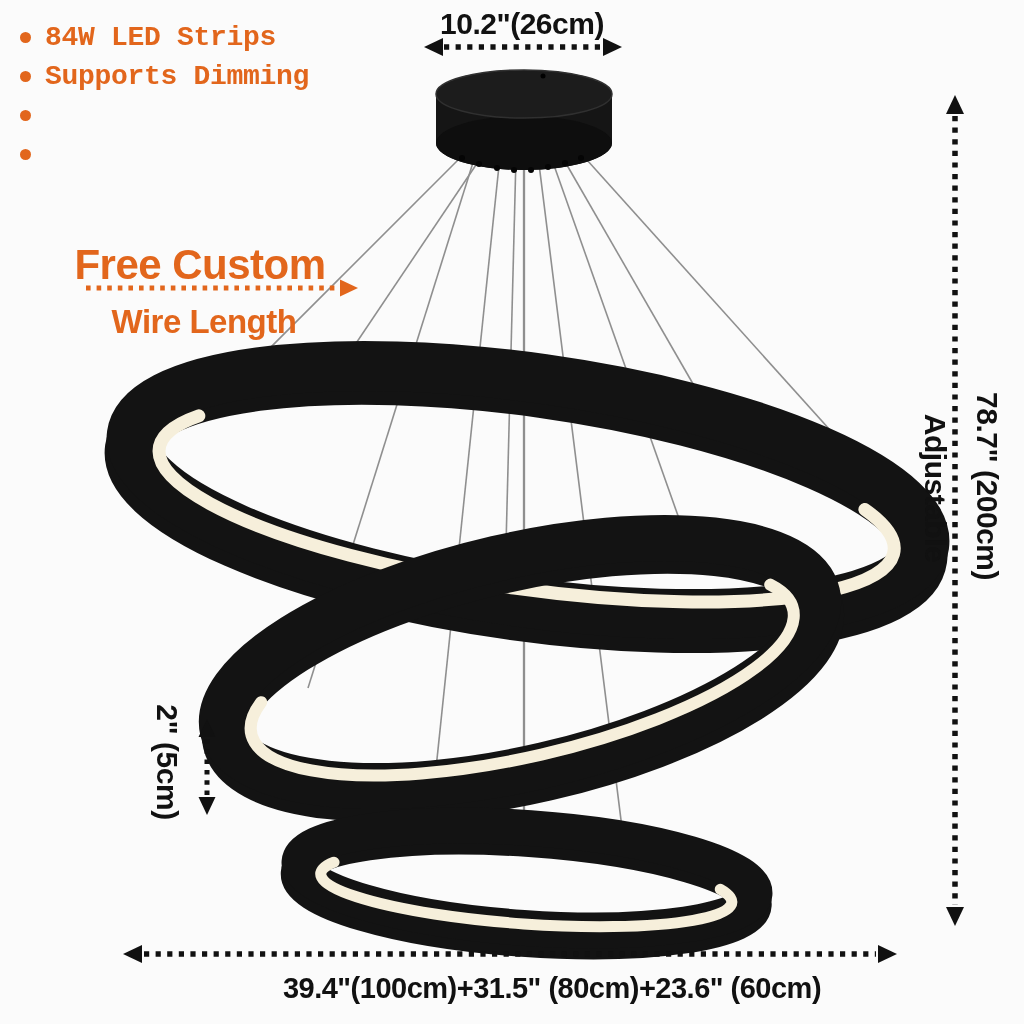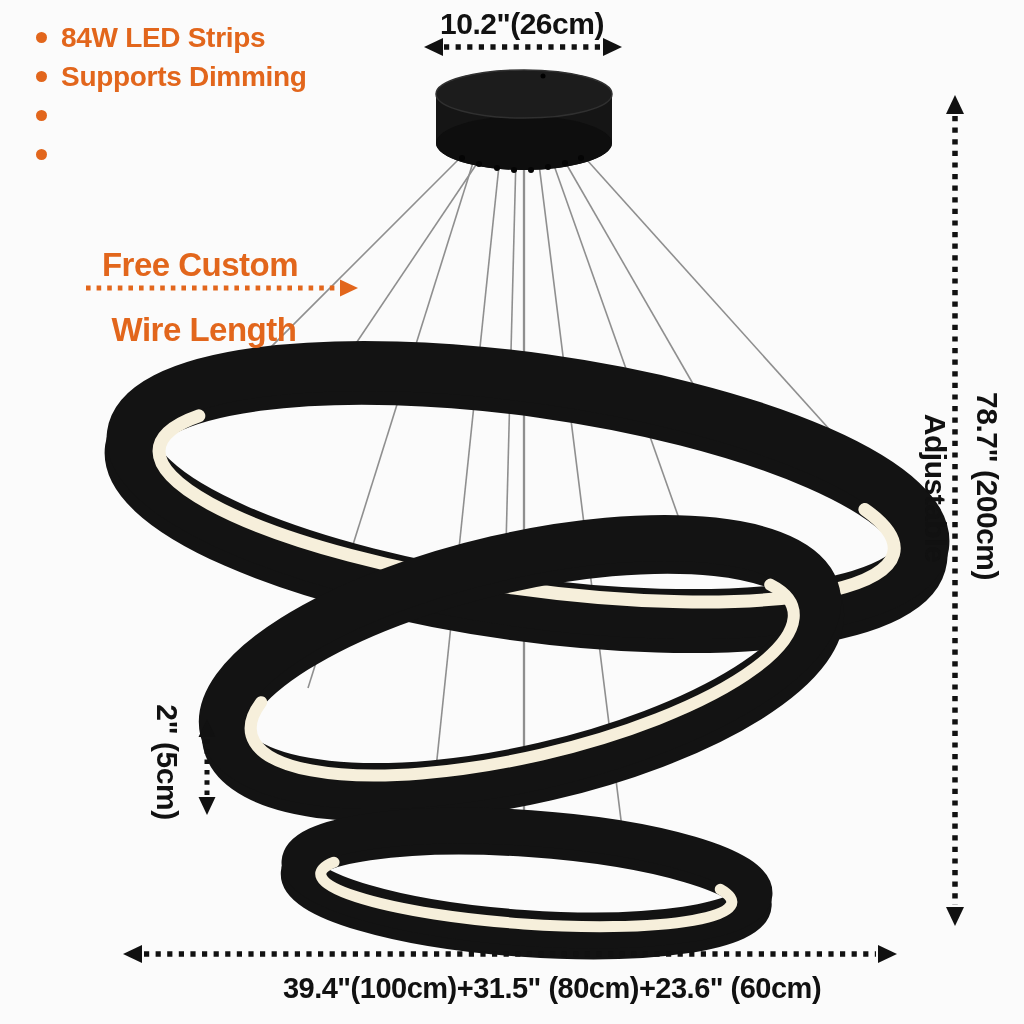--- a/index.html
+++ b/index.html
@@ -37,41 +37,41 @@
     color:var(--ink);
     font-weight:700;
     letter-spacing:-0.5px;
     white-space:pre;
   }
   .label.orange{color:var(--accent);}
   .center{transform:translate(-50%,-50%);}
   .rot90{transform:translate(-50%,-50%) rotate(90deg);}
 
   .features{
-    position:absolute;left:36px;top:22px;
+    position:absolute;left:20px;top:22px;font-family:Liberation Mono, monospace;
   }
   .feat{
     display:flex;align-items:flex-start;
     height:39px;
   }
   .feat .dot{
     width:11px;height:11px;border-radius:50%;
     background:var(--accent);
     margin:10px 14px 0 0;
     flex:none;
   }
   .feat .txt{
     color:var(--accent);
     font-size:28px;font-weight:700;
     letter-spacing:-0.3px;
     white-space:pre;
   }
   .top-dim{left:522px;top:24px;font-size:30px;}
-  .wire-note1{left:200px;top:265px;font-size:33px;}
-  .wire-note2{left:204px;top:322px;font-size:33px;margin-top:8px;}
+  .wire-note1{left:200px;top:265px;font-size:42px;}
+  .wire-note2{left:204px;top:322px;font-size:33px;}
   .height-dim{left:987px;top:486px;font-size:30px;}
   .height-sub{left:935px;top:488px;font-size:30px;}
   .ring-dim{left:167px;top:762px;font-size:30px;}
   .bottom-dim{left:552px;top:988px;font-size:29px;}
 </style>
 </head>
 <body>
 
 <div class="stage">
 

